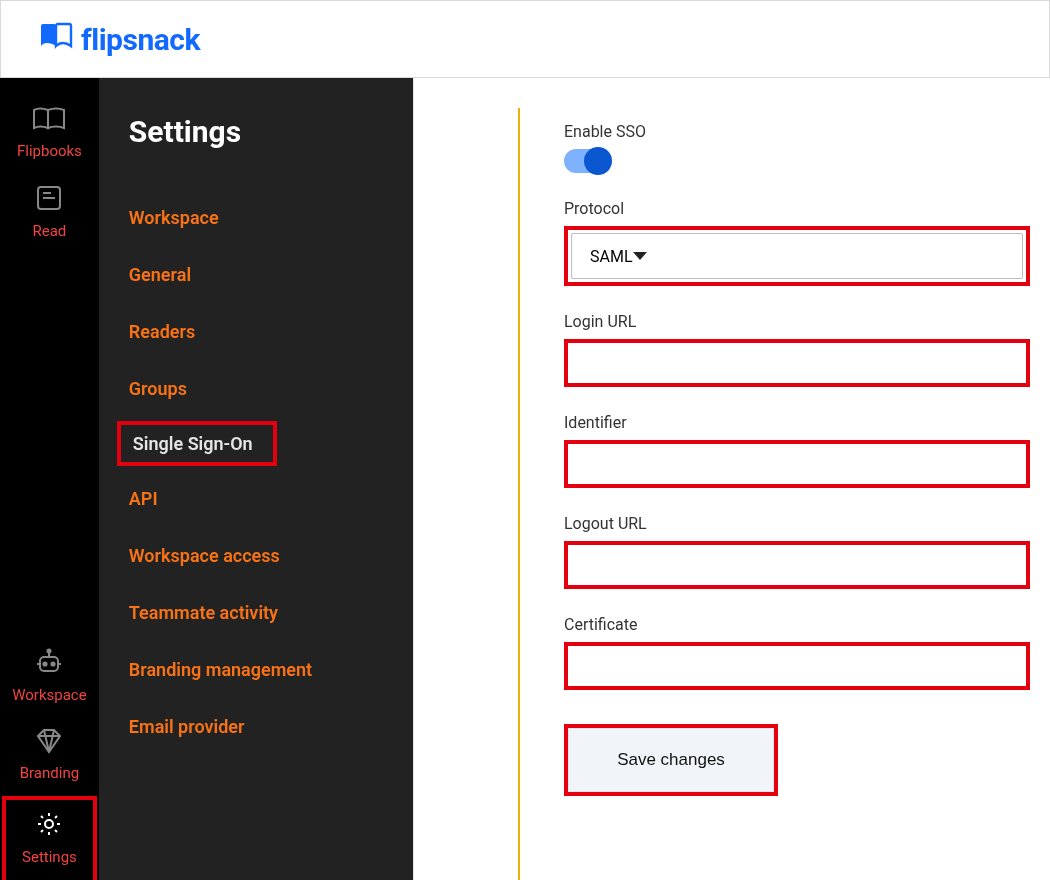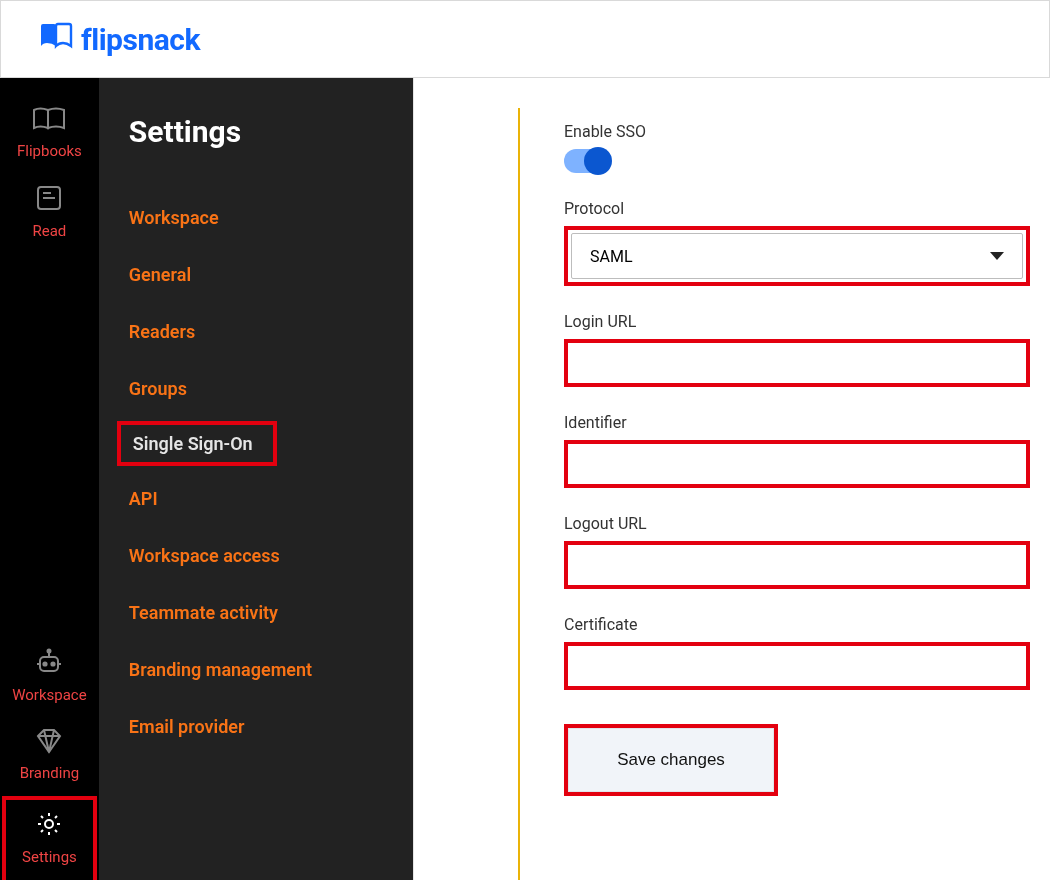--- a/index.html
+++ b/index.html
@@ -130,21 +130,20 @@
       height: 28px;
       border-radius: 50%;
       background: #0b57d0;
     }
     .select-inner {
       border: 1px solid #bdbdbd;
       width: 100%;
       height: 46px;
       display:flex;
       align-items:center;
-      justify-content:space-between;
       padding: 0 18px;
       border-radius: 2px;
     }
     .select-wrap { width: 466px; }
     .hl-input {
       border: 4px solid #e3000f;
       height: 48px;
       width: 466px;
       padding: 4px;
       background: #fff;

